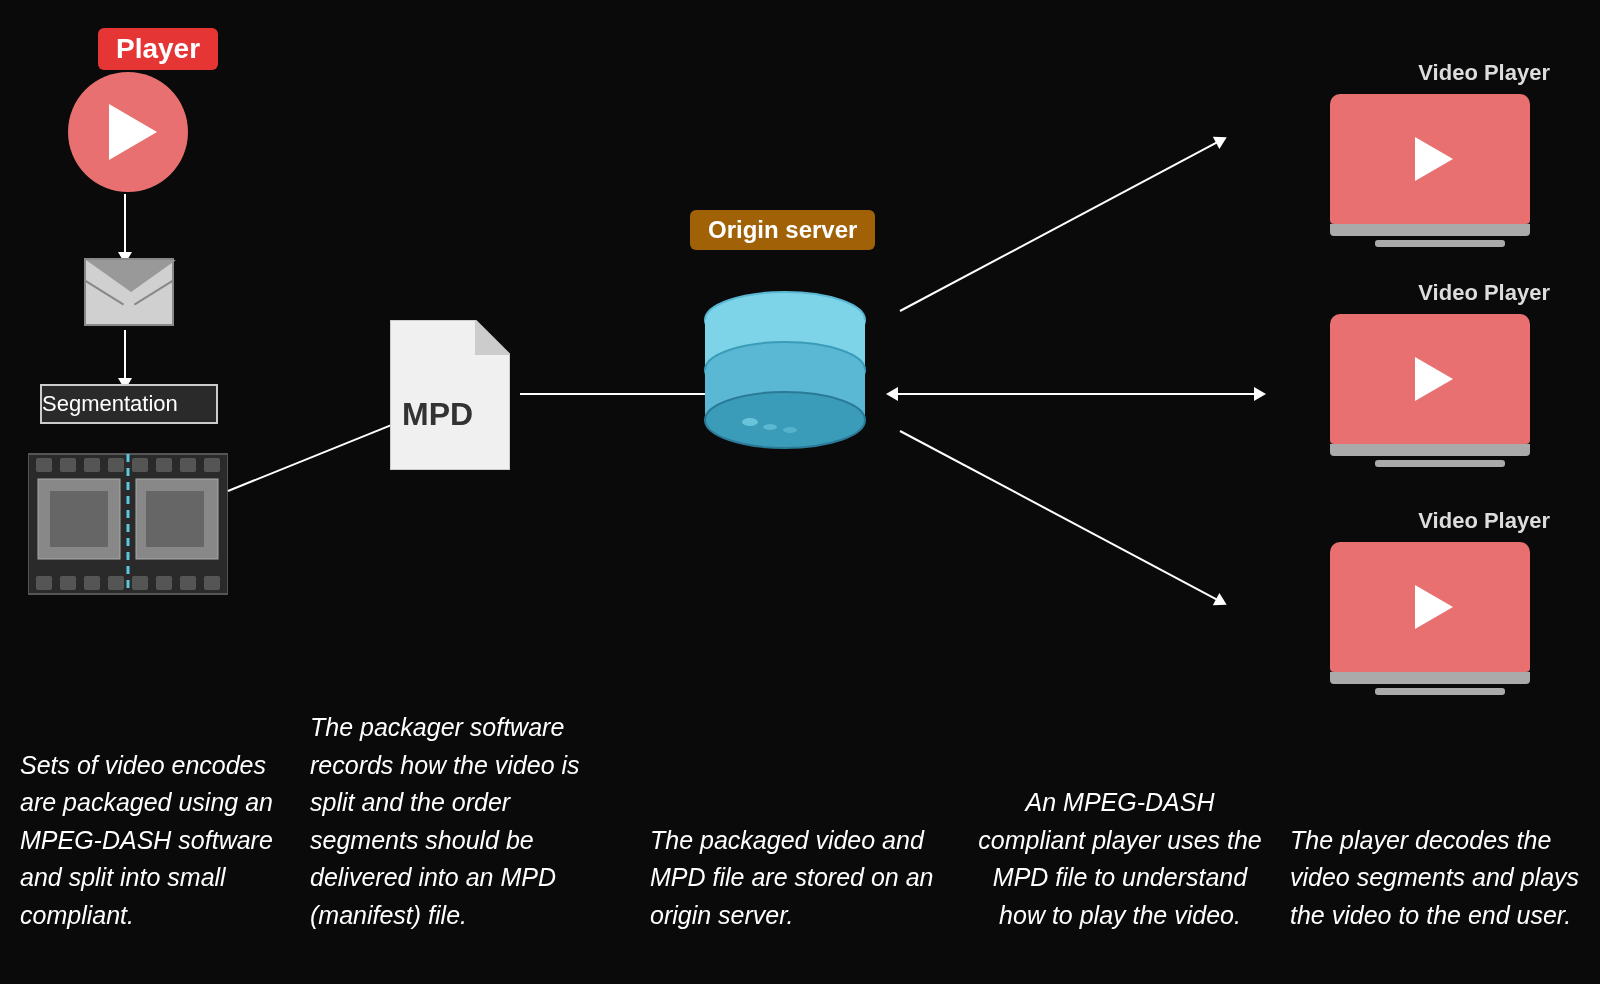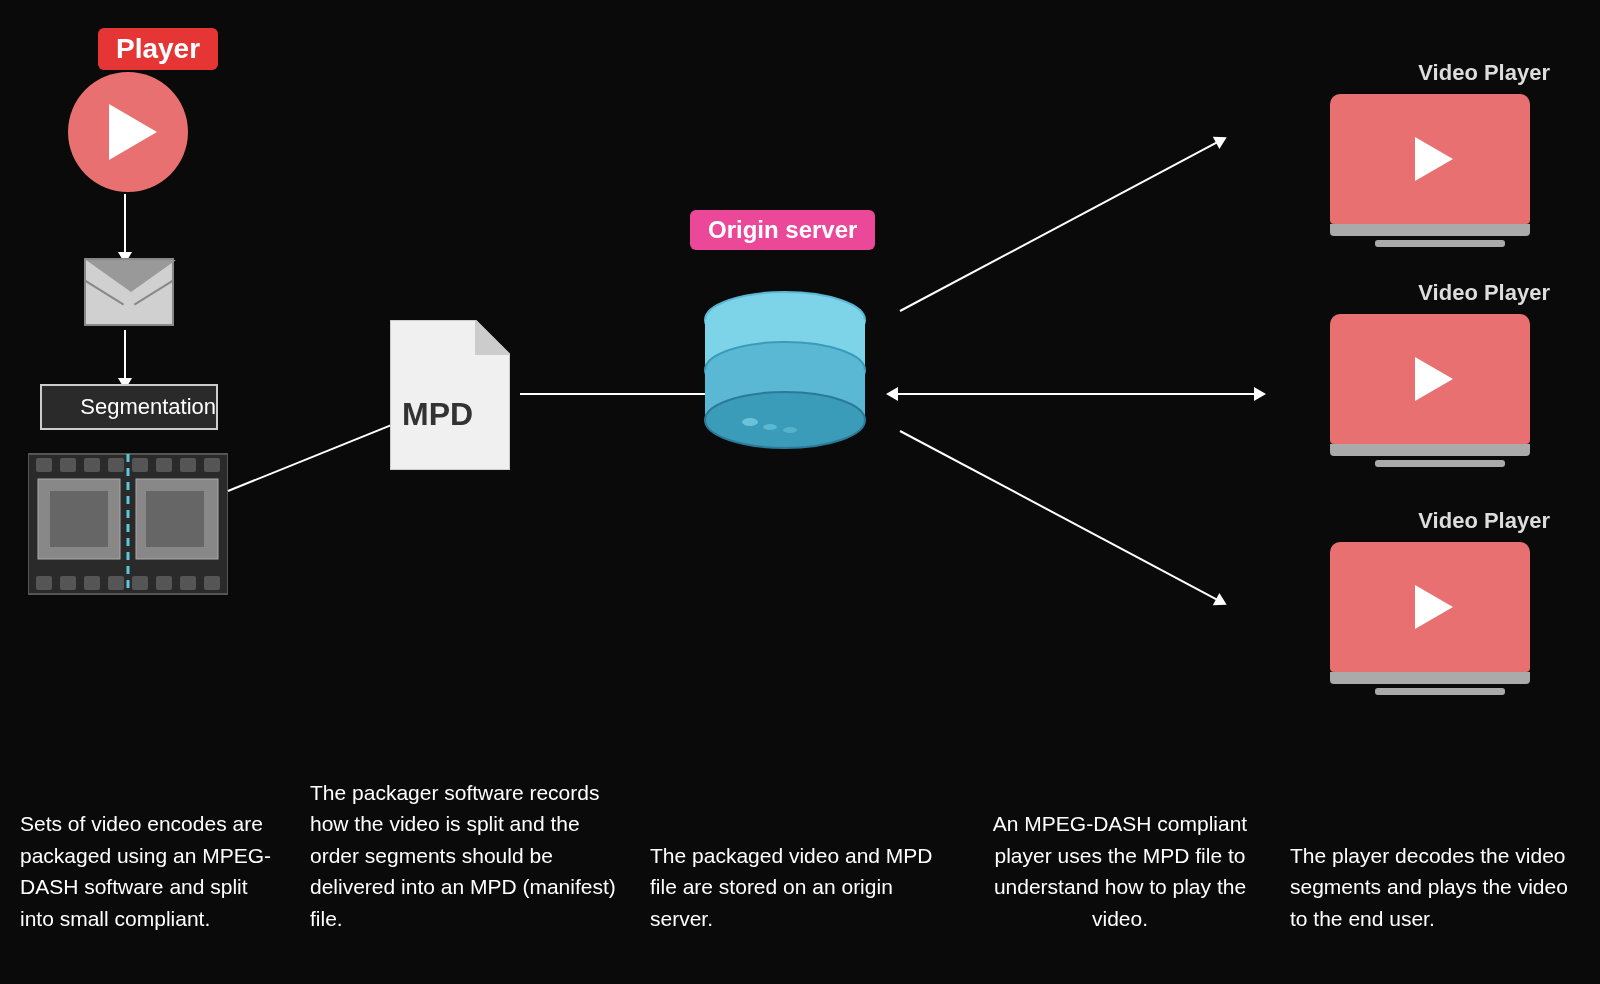--- a/index.html
+++ b/index.html
@@ -140,26 +140,26 @@
       border-right: 7px solid transparent;
       border-top: 12px solid white;
     }
 
     
     .segmentation-box {
       position: absolute;
       top: 384px;
       left: 40px;
       width: 178px;
-      height: 46px;
+      height: 40px;
       border: 2px solid #ccc;
       background: #2a2a2a;
       display: flex;
       align-items: center;
-      justify-content: flex-end;
+      justify-content: flex-start;
     }
     .segmentation-label {
       color: white;
       font-size: 22px;
     }
 
     
     .film-strip {
       position: absolute;
       top: 444px;
@@ -224,21 +224,21 @@
       border-top: 7px solid transparent;
       border-bottom: 7px solid transparent;
       border-left: 12px solid white;
     }
 
     
     .origin-label {
       position: absolute;
       top: 210px;
       left: 690px;
-      background: #ec4899;
+      background: #a16207;
       color: #fff;
       font-size: 24px;
       font-weight: bold;
       padding: 6px 18px;
       border-radius: 6px;
     }
 
     .db-icon {
       position: absolute;
       top: 280px;
@@ -320,21 +320,22 @@
       border-top: 7px solid transparent;
       border-bottom: 7px solid transparent;
       border-left: 12px solid white;
     }
 
     
     .desc-section {
       position: absolute;
       bottom: 50px;
       color: white;
-      font-size: 21px;
+      font-style: italic;
+      font-size: 25px;
       line-height: 1.5;
       font-weight: 500;
     }
     .desc-1 { left: 20px; width: 260px; }
     .desc-2 { left: 310px; width: 310px; }
     .desc-3 { left: 650px; width: 290px; margin-top: 12px; }
     .desc-4 { left: 970px; width: 300px; text-align: center; }
     .desc-5 { left: 1290px; width: 290px; }
 
   </style>

